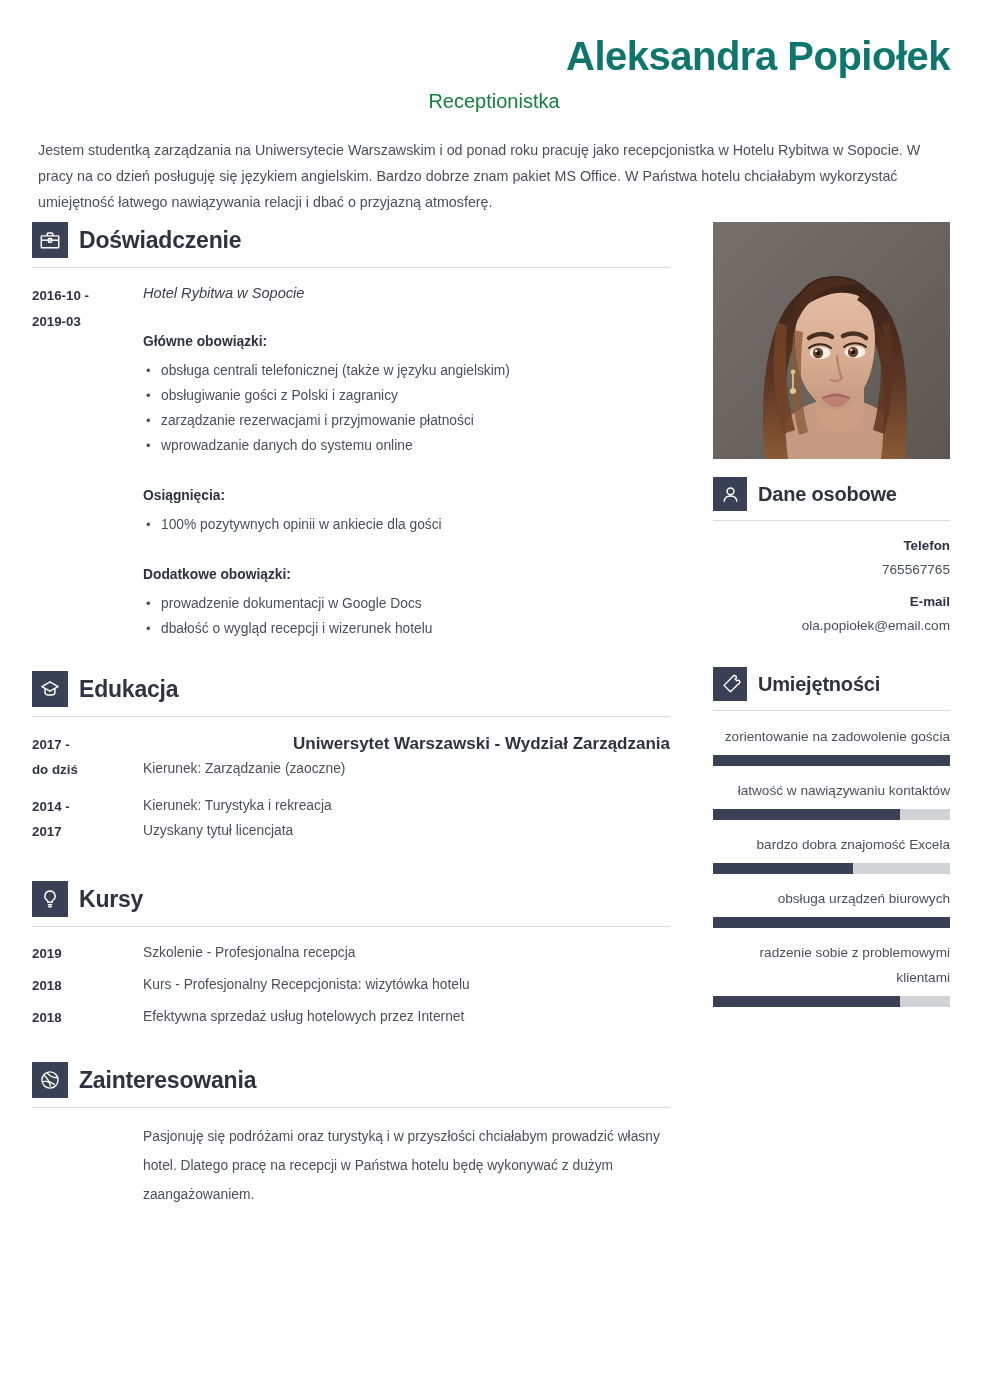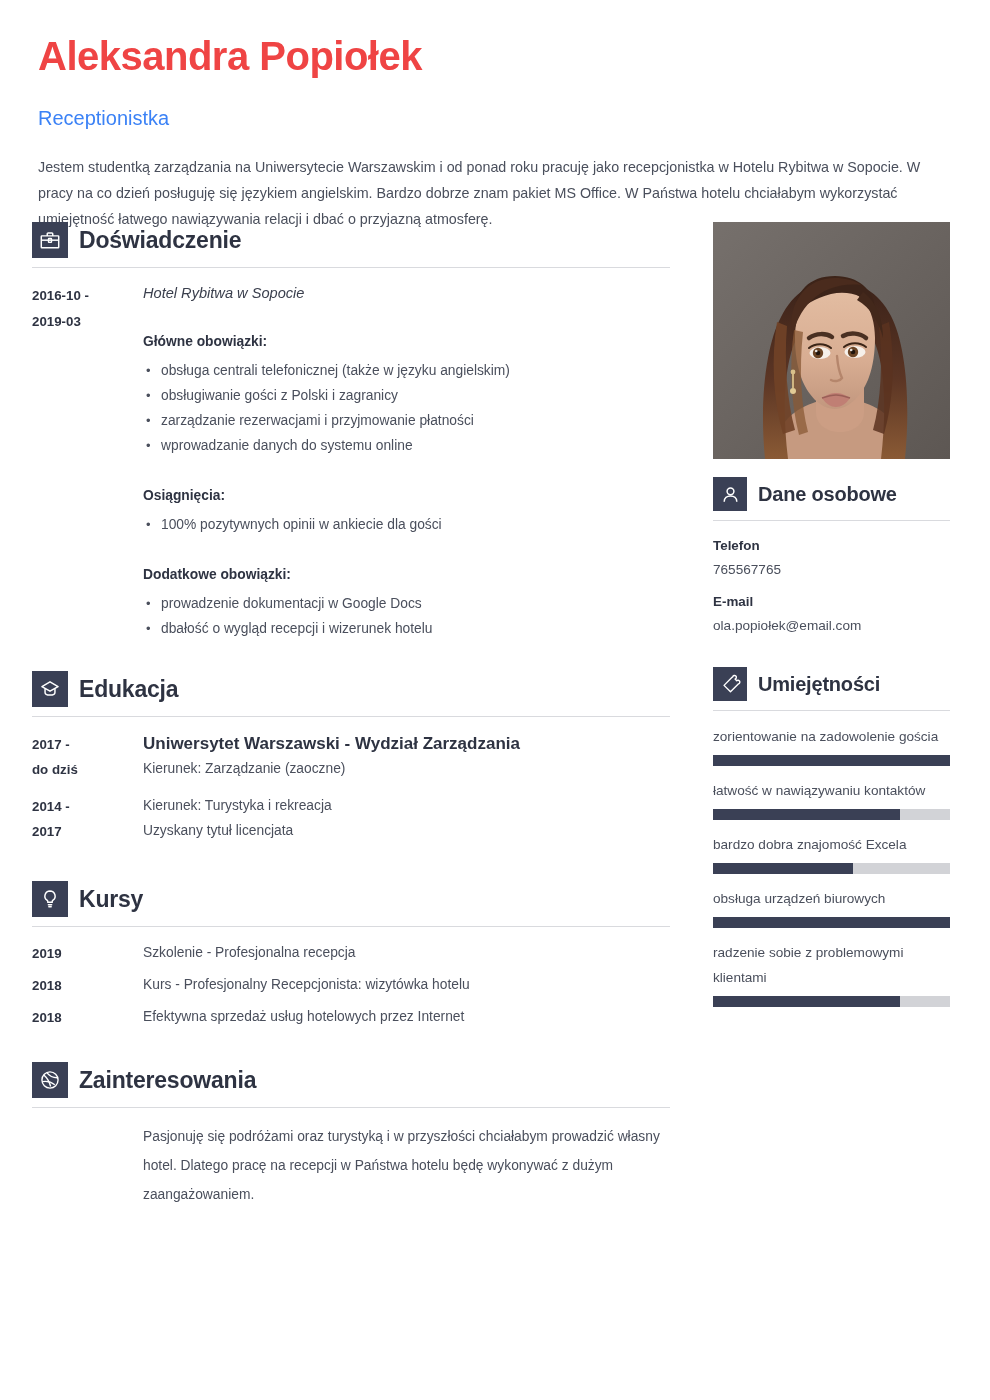--- a/index.html
+++ b/index.html
@@ -23,30 +23,32 @@
   .header {
     position: absolute;
     left: 38px;
     top: 34px;
     width: 912px;
   }
   .cv-name {
     font-size: 40px;
     font-weight: bold;
     letter-spacing: -0.5px;
-    color: #ef4444;
+    color: #0f766e;
     line-height: 1.1;
     margin: 0;
+    text-align: right;
   }
   .cv-job {
     font-size: 20px;
     font-weight: normal;
-    color: #3b82f6;
-    margin: 28px 0 0 0;
+    color: #15803d;
+    margin: 11px 0 0 0;
     line-height: 1.2;
+    text-align: center;
   }
   .cv-summary {
     margin: 24px 0 0 0;
     font-size: 14.3px;
     line-height: 26px;
     color: #4a4f5c;
     width: 912px;
   }
 
   
@@ -155,20 +157,21 @@
     top: 0;
     color: #4a4f5c;
     font-size: 13px;
   }
 
   .edu-title {
     font-size: 17px;
     font-weight: bold;
     color: #2e3342;
     line-height: 25px;
+    text-align: right;
   }
   .edu-line {
     font-size: 13.8px;
     color: #4a4f5c;
     line-height: 25px;
   }
   .entry.edu { margin-bottom: 11px; }
   .entry.edu .entry-date { line-height: 25px; }
 
   .entry.course { margin-bottom: 7px; }
@@ -195,21 +198,21 @@
   .photo {
     width: 237px;
     height: 237px;
     overflow: hidden;
     background: #6b6560;
     position: relative;
   }
   .photo svg { display:block; width:237px; height:237px; }
 
   
-  .right-block { margin-top: 18px; }
+  .right-block { margin-top: 18px; text-align: right; }
   .field-label {
     font-size: 13.4px;
     font-weight: bold;
     color: #2e3342;
     line-height: 24px;
     margin-top: 8px;
   }
   .field-value {
     font-size: 13.6px;
     color: #4a4f5c;

